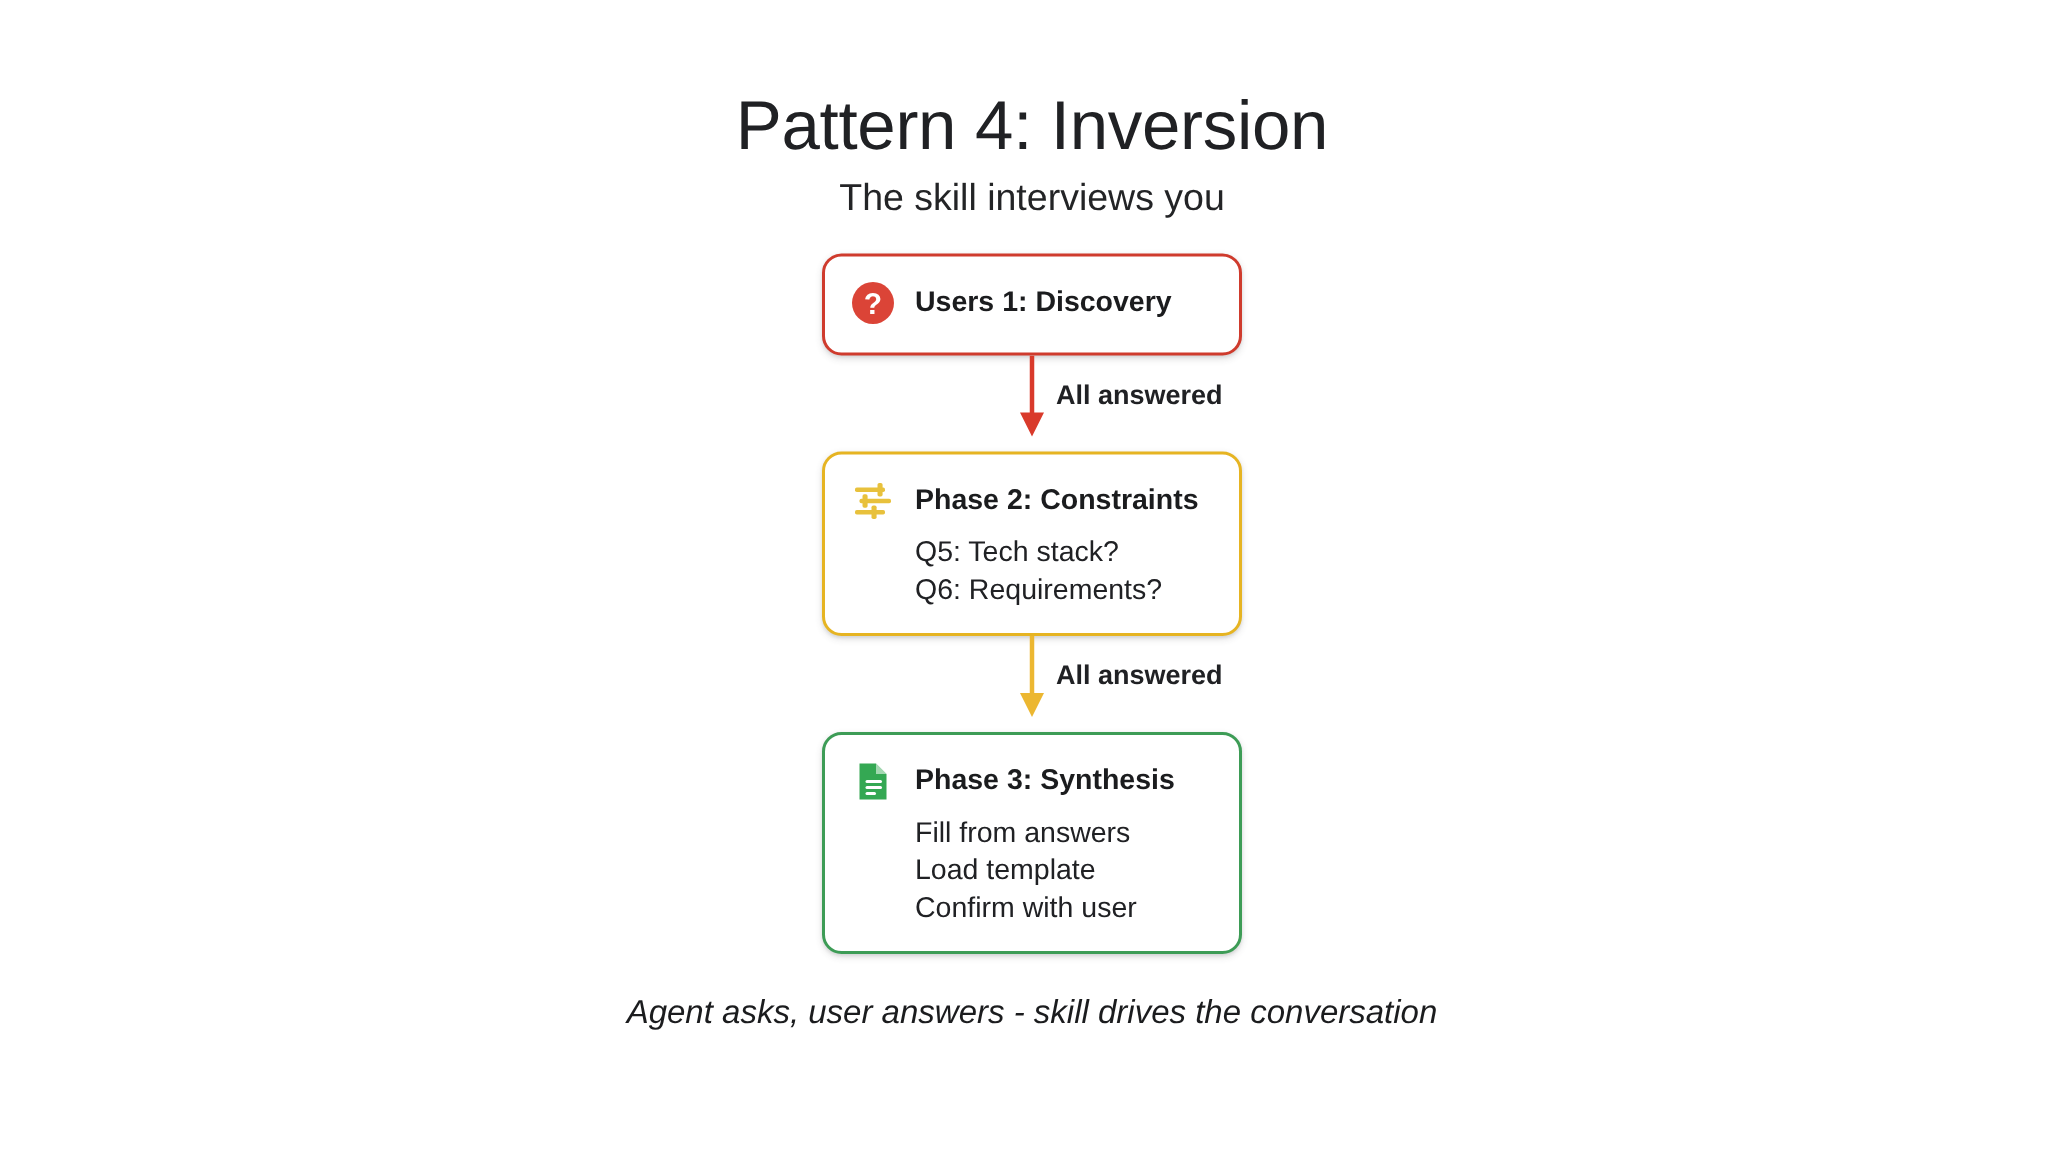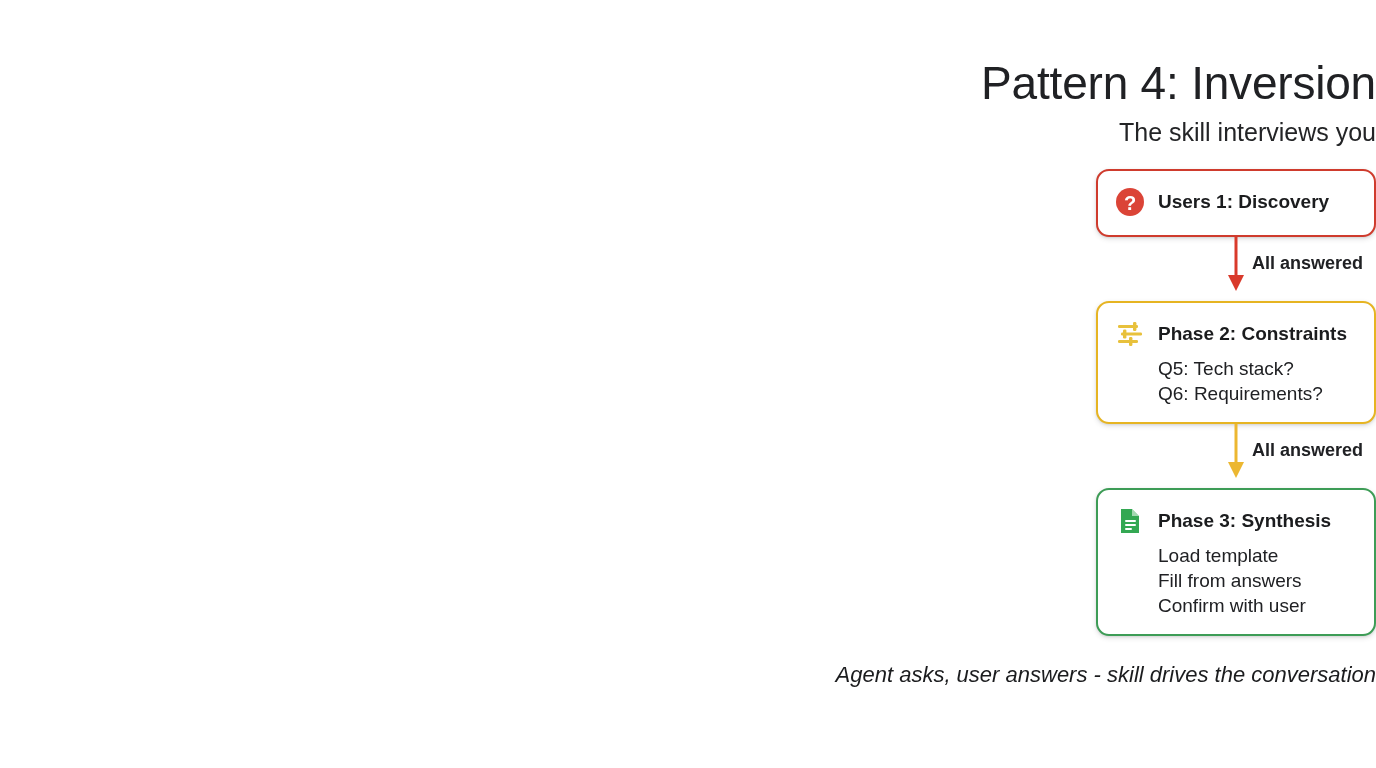--- a/index.html
+++ b/index.html
@@ -14,21 +14,21 @@
     color: #202124;
     overflow: hidden;
     position: relative;
   }
 
   .slide {
     position: absolute;
     inset: 0;
     display: flex;
     flex-direction: column;
-    align-items: flex-end;
+    align-items: center;
   }
 
   
   .page-title {
     font-size: 46px;
     font-weight: 400;
     letter-spacing: -0.2px;
     color: #202124;
     margin: 0;
     padding-top: 56px;
@@ -203,22 +203,22 @@
             <g fill="#ffffff">
               <rect x="11" y="15" width="11" height="2" rx="1"></rect>
               <rect x="11" y="19" width="11" height="2" rx="1"></rect>
               <rect x="11" y="23" width="7" height="2" rx="1"></rect>
             </g>
           </svg>
         </span>
         <span class="card-title">Phase 3: Synthesis</span>
       </div>
       <div class="card-lines">
+        <span class="card-line">Fill from answers</span>
         <span class="card-line">Load template</span>
-        <span class="card-line">Fill from answers</span>
         <span class="card-line">Confirm with user</span>
       </div>
     </div>
 
   </div>
 
   <div class="footer-note">Agent asks, user answers - skill drives the conversation</div>
 
 </div>
 

